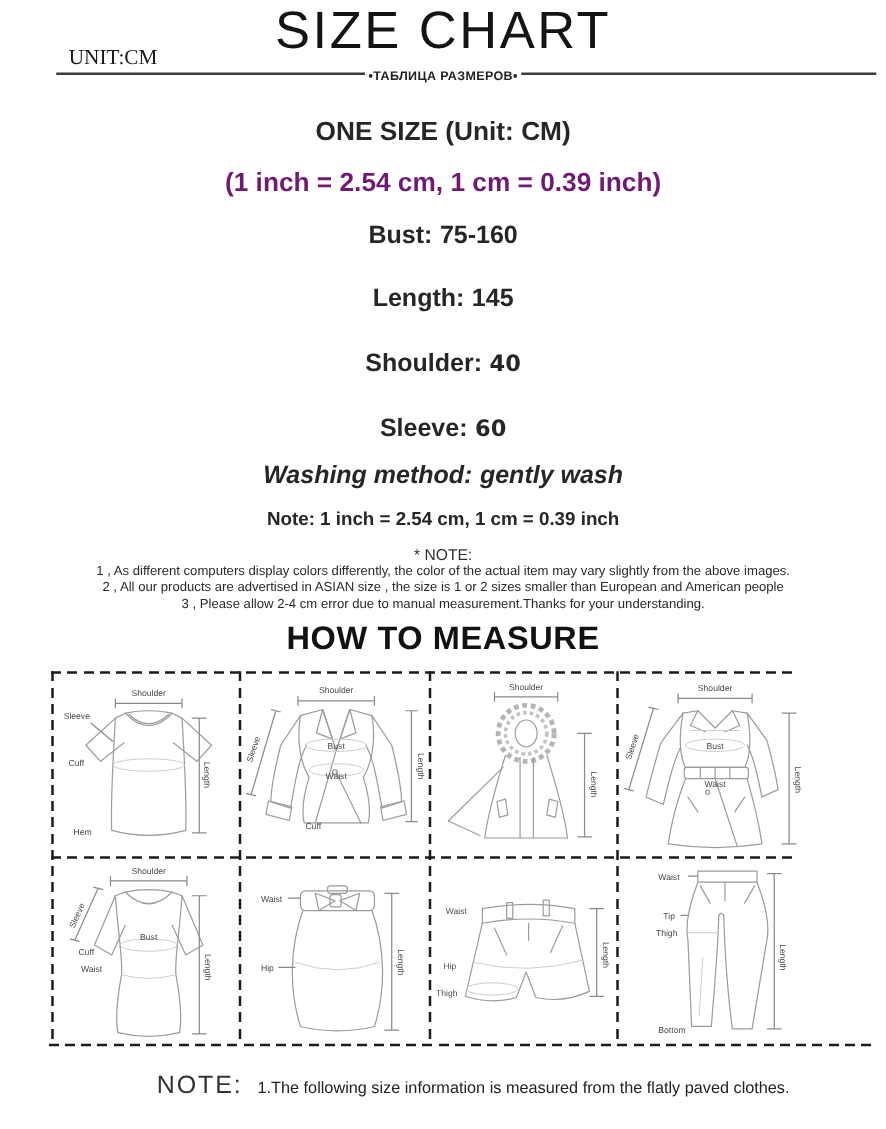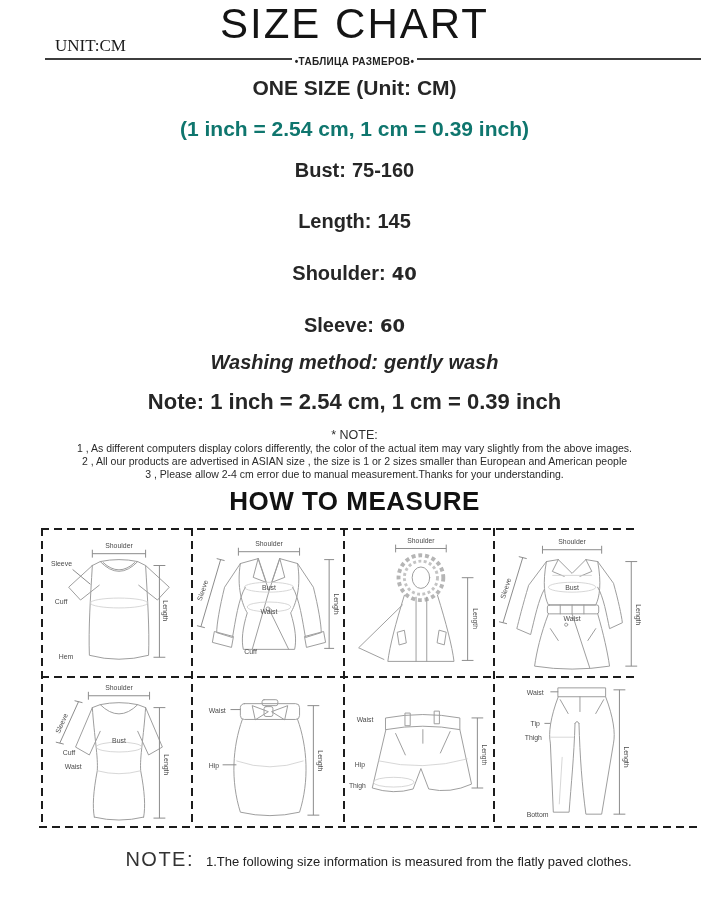--- a/index.html
+++ b/index.html
@@ -10,33 +10,33 @@
   .header{position:relative;height:64px;}
   .title{position:absolute;top:0;left:0;width:100%;text-align:center;
          font-family:Liberation Sans, sans-serif;font-size:42px;font-weight:500;letter-spacing:2px;color:#141414;}
   .unit{position:absolute;left:55px;top:36px;font-family:"Liberation Serif",serif;font-size:17px;color:#1a1a1a;text-align:right;}
   .divider{position:absolute;left:45px;right:8px;top:58px;height:2px;background:#3d3d3d;}
   .ru-wrap{position:absolute;top:51px;left:0;width:100%;text-align:center;}
   .ru-label{display:inline-block;background:#fff;padding:0 3px;font-size:10px;font-weight:bold;color:#222;letter-spacing:0.3px;}
 
   
   .center{text-align:center;}
-  .one-size{margin-top:12px;font-size:21px;font-weight:bold;color:#262626;}
-  .conversion{margin-top:17px;font-size:21px;font-weight:bold;color:#0f766e;}
+  .one-size{margin-top:30px;font-size:21px;font-weight:bold;color:#262626;}
+  .conversion{margin-top:17px;font-size:21px;font-weight:bold;color:#701a75;}
   .m-rows{margin:0;}
   .m-row{font-size:20px;font-weight:bold;color:#262626;}
   .m-row:nth-child(1){margin-top:18px;}
   .m-row:nth-child(2){margin-top:28px;}
   .m-row:nth-child(3){margin-top:29px;}
   .m-row:nth-child(4){margin-top:29px;}
   .m-row:nth-child(5){margin-top:14px;font-style:italic;}
   .m-val{margin-left:6px;}
   .m-row:nth-child(3) .m-val,.m-row:nth-child(4) .m-val{
       font-family:"DejaVu Sans",sans-serif;font-size:18px;font-weight:700;letter-spacing:0;}
-  .conv-note{margin-top:15px;font-size:22px;font-weight:bold;color:#262626;}
+  .conv-note{margin-top:15px;font-size:15px;font-weight:bold;color:#262626;}
 
   
   .notes-title{margin-top:13px;font-size:12.5px;color:#2e2e2e;}
   .note-item{font-size:10.5px;line-height:13px;color:#2a2a2a;}
 
   
   .htm-title{margin-top:5px;font-size:26px;font-weight:bold;letter-spacing:0.5px;color:#121212;}
 
   
   .grid{position:relative;margin:11px 0 0 41px;width:660px;height:300px;}

